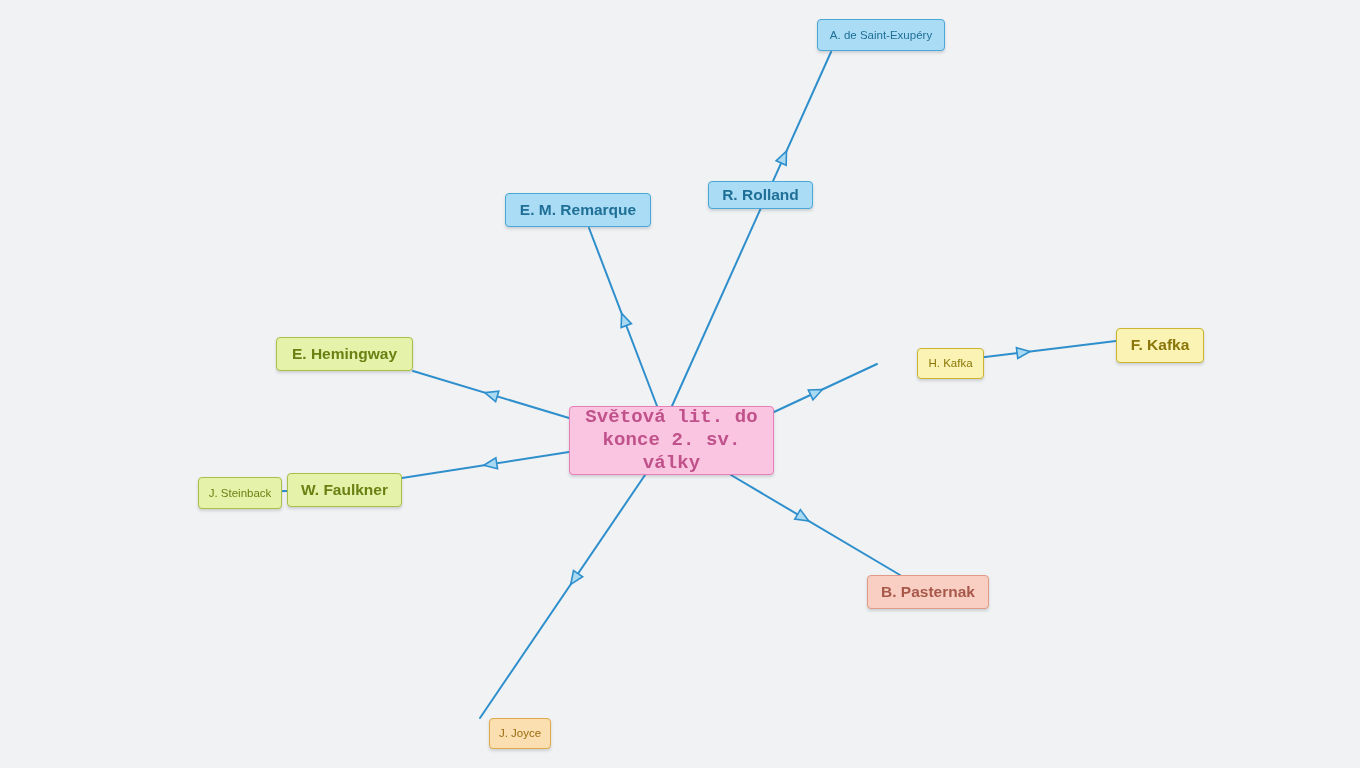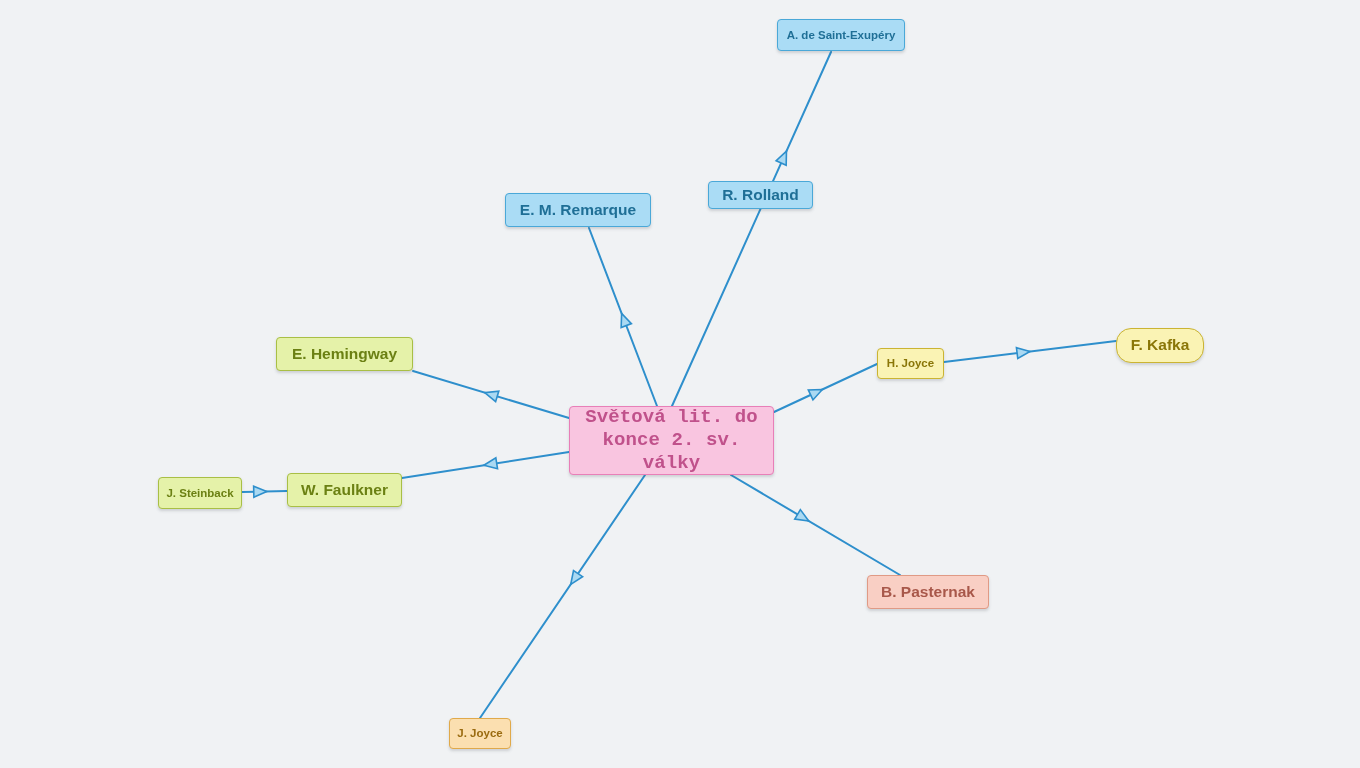--- a/index.html
+++ b/index.html
@@ -38,21 +38,22 @@
   }
   .node.central {
     font-weight: bold;
     letter-spacing: 0.1px;
     font-family: Liberation Mono, monospace;
   }
   .node.big {
     font-weight: bold;
   }
   .node.small {
-    font-weight: bold;
+    font-weight: normal;
+    margin-left: 40px;
   }
 </style>
 </head>
 <body>
 
 <div id="canvas">
   <svg id="edges" viewBox="0 0 1360 768" xmlns="http://www.w3.org/2000/svg">
       <g>
         <line x1="672" y1="406" x2="831" y2="52" stroke="#2e8fcc" stroke-width="2" stroke-linecap="round"></line>
         <path d="M 0 0 L -13 -5.5 L -13 5.5 Z" fill="#aad9f2" stroke="#2e8fcc" stroke-width="1.6" stroke-linejoin="miter" transform="translate(786.48,151.12) rotate(-65.81264648325937)"></path>
@@ -92,18 +93,18 @@
     </svg>
   <div id="node-layer">
       <div class="node central" style="left: 569px; top: 406px; width: 205px; height: 69px; background: rgb(249, 197, 224); border-color: rgb(232, 127, 184); border-width: 1px; color: rgb(192, 81, 139); font-size: 19px;">Světová lit. do
 konce 2. sv. války</div>
       <div class="node small" style="left: 777px; top: 19px; width: 128px; height: 32px; background: rgb(170, 220, 245); border-color: rgb(74, 168, 216); border-width: 1px; color: rgb(31, 111, 150); font-size: 11.5px;">A. de Saint-Exupéry</div>
       <div class="node big" style="left: 708px; top: 181px; width: 105px; height: 28px; background: rgb(170, 220, 245); border-color: rgb(74, 168, 216); border-width: 1px; color: rgb(31, 111, 150); font-size: 15.5px;">R. Rolland</div>
       <div class="node big" style="left: 505px; top: 193px; width: 146px; height: 34px; background: rgb(170, 220, 245); border-color: rgb(74, 168, 216); border-width: 1px; color: rgb(31, 111, 150); font-size: 15.5px;">E. M. Remarque</div>
       <div class="node big" style="left: 276px; top: 337px; width: 137px; height: 34px; background: rgb(229, 242, 169); border-color: rgb(169, 191, 69); border-width: 1px; color: rgb(107, 128, 19); font-size: 15.5px;">E. Hemingway</div>
       <div class="node big" style="left: 287px; top: 473px; width: 115px; height: 34px; background: rgb(229, 242, 169); border-color: rgb(169, 191, 69); border-width: 1px; color: rgb(107, 128, 19); font-size: 15.5px;">W. Faulkner</div>
       <div class="node small" style="left: 158px; top: 477px; width: 84px; height: 32px; background: rgb(229, 242, 169); border-color: rgb(169, 191, 69); border-width: 1px; color: rgb(107, 128, 19); font-size: 11.5px;">J. Steinback</div>
-      <div class="node small" style="left: 877px; top: 348px; width: 67px; height: 31px; background: rgb(250, 243, 180); border-color: rgb(203, 180, 50); border-width: 1px; color: rgb(138, 118, 8); font-size: 11.5px;">H. Joyce</div>
-      <div class="node big" style="left: 1116px; top: 328px; width: 88px; height: 35px; background: rgb(250, 243, 180); border-color: rgb(203, 180, 50); border-width: 1px; color: rgb(138, 118, 8); font-size: 15.5px; border-radius: 15px;">F. Kafka</div>
+      <div class="node small" style="left: 877px; top: 348px; width: 67px; height: 31px; background: rgb(250, 243, 180); border-color: rgb(203, 180, 50); border-width: 1px; color: rgb(138, 118, 8); font-size: 11.5px;">H. Kafka</div>
+      <div class="node big" style="left: 1116px; top: 328px; width: 88px; height: 35px; background: rgb(250, 243, 180); border-color: rgb(203, 180, 50); border-width: 1px; color: rgb(138, 118, 8); font-size: 15.5px;">F. Kafka</div>
       <div class="node big" style="left: 867px; top: 575px; width: 122px; height: 34px; background: rgb(249, 207, 196); border-color: rgb(224, 154, 133); border-width: 1px; color: rgb(168, 88, 74); font-size: 15.5px;">B. Pasternak</div>
       <div class="node small" style="left: 449px; top: 718px; width: 62px; height: 31px; background: rgb(251, 223, 176); border-color: rgb(224, 169, 74); border-width: 1px; color: rgb(154, 107, 16); font-size: 11.5px;">J. Joyce</div>
     </div>
 </div>
 
 </body></html>

